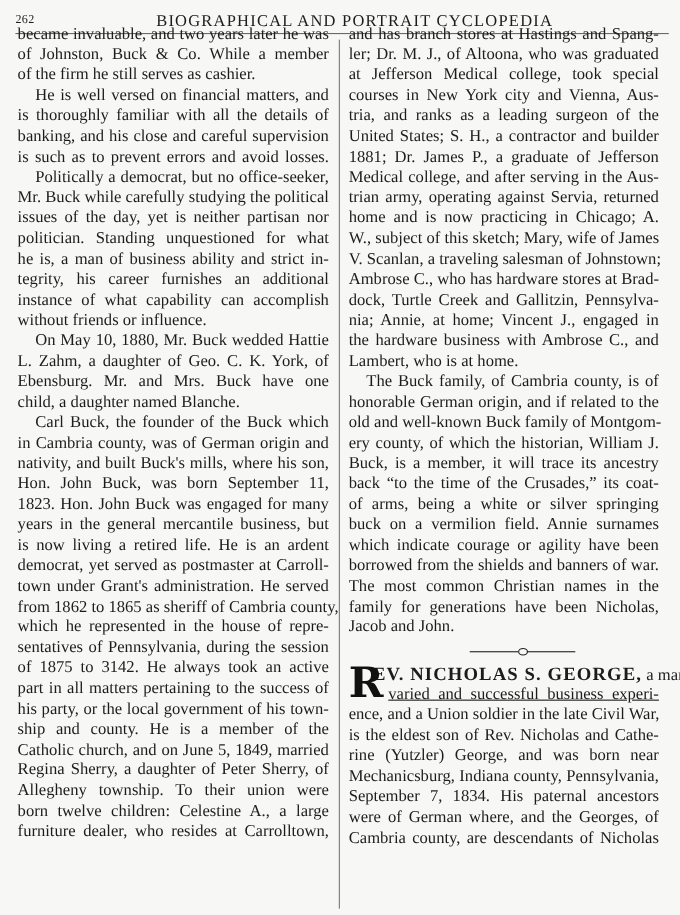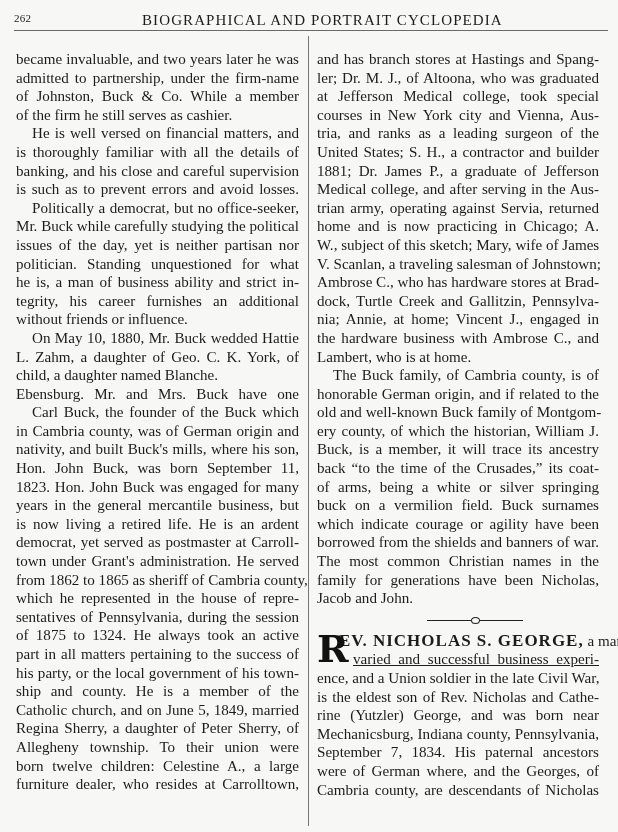--- a/index.html
+++ b/index.html
@@ -23,21 +23,21 @@
   }
   .header-rule {
     position: absolute; left: 14px; top: 30px; width: 594px; height: 1px;
     background: #6a6a6a;
   }
   .column-rule {
     position: absolute; left: 308px; top: 36px; width: 1px; height: 790px;
     background: #777;
   }
   .column {
-    position: absolute; top: 50px;
+    position: absolute; top: 22px;
     font-size: 15.1px; line-height: 18.6px;
   }
   .col-left { left: 16px; width: 283px; }
   .col-right { left: 317px; width: 282px; }
   .line {
     display: block; white-space: nowrap;
     text-align: justify; text-align-last: justify;
     height: 18.6px; overflow: visible;
   }
   .line.last { text-align-last: left; }
@@ -71,51 +71,51 @@
 
 <div class="page-header">
   <span class="page-number">262</span>
   <span class="running-head">BIOGRAPHICAL AND PORTRAIT CYCLOPEDIA</span>
 </div>
 <div class="header-rule"></div>
 <div class="column-rule"></div>
 
 <div class="column col-left">
   <span class="line">became invaluable, and two years later he was</span>
-  <span class="line">admitted to partnership, under the firm-name</span>
   <span class="line">of Johnston, Buck &amp; Co.  While a member</span>
   <span class="line last">of the firm he still serves as cashier.</span>
   <span class="line indent">He is well versed on financial matters, and</span>
   <span class="line">is thoroughly familiar with all the details of</span>
   <span class="line">banking, and his close and careful supervision</span>
   <span class="line">is such as to prevent errors and avoid losses.</span>
   <span class="line indent">Politically a democrat, but no office-seeker,</span>
   <span class="line">Mr. Buck while carefully studying the political</span>
   <span class="line">issues of the day, yet is neither partisan nor</span>
   <span class="line">politician.  Standing unquestioned for what</span>
   <span class="line">he is, a man of business ability and strict in-</span>
   <span class="line">tegrity, his career furnishes an additional</span>
+  <span class="line">instance of what capability can accomplish</span>
   <span class="line last">without friends or influence.</span>
   <span class="line indent">On May 10, 1880, Mr. Buck wedded Hattie</span>
   <span class="line">L. Zahm, a daughter of Geo. C. K. York, of</span>
+  <span class="line">Ebensburg.  Mr. and Mrs. Buck have one</span>
   <span class="line last">child, a daughter named Blanche.</span>
-  <span class="line">Ebensburg.  Mr. and Mrs. Buck have one</span>
   <span class="line indent">Carl Buck, the founder of the Buck which</span>
   <span class="line">in Cambria county, was of German origin and</span>
   <span class="line">nativity, and built Buck's mills, where his son,</span>
   <span class="line">Hon. John Buck, was born September 11,</span>
   <span class="line">1823.  Hon. John Buck was engaged for many</span>
   <span class="line">years in the general mercantile business, but</span>
   <span class="line">is now living a retired life.  He is an ardent</span>
   <span class="line">democrat, yet served as postmaster at Carroll-</span>
   <span class="line">town under Grant's administration.  He served</span>
   <span class="line">from 1862 to 1865 as sheriff of Cambria county,</span>
   <span class="line">which he represented in the house of repre-</span>
   <span class="line">sentatives of Pennsylvania, during the session</span>
-  <span class="line">of 1875 to 1324.  He always took an active</span>
+  <span class="line">of 1875 to 3142.  He always took an active</span>
   <span class="line">part in all matters pertaining to the success of</span>
   <span class="line">his party, or the local government of his town-</span>
   <span class="line">ship and county.  He is a member of the</span>
   <span class="line">Catholic church, and on June 5, 1849, married</span>
   <span class="line">Regina Sherry, a daughter of Peter Sherry, of</span>
   <span class="line">Allegheny township.  To their union were</span>
   <span class="line">born twelve children: Celestine A., a large</span>
   <span class="line">furniture dealer, who resides at Carrolltown,</span>
 </div>
 
@@ -137,21 +137,21 @@
   <span class="line">nia; Annie, at home; Vincent J., engaged in</span>
   <span class="line">the hardware business with Ambrose C., and</span>
   <span class="line last">Lambert, who is at home.</span>
   <span class="line indent">The Buck family, of Cambria county, is of</span>
   <span class="line">honorable German origin, and if related to the</span>
   <span class="line">old and well-known Buck family of Montgom-</span>
   <span class="line">ery county, of which the historian, William J.</span>
   <span class="line">Buck, is a member, it will trace its ancestry</span>
   <span class="line">back “to the time of the Crusades,” its coat-</span>
   <span class="line">of arms, being a white or silver springing</span>
-  <span class="line">buck on a vermilion field.  Buck surnames</span>
+  <span class="line">buck on a vermilion field.  Annie surnames</span>
   <span class="line">which indicate courage or agility have been</span>
   <span class="line">borrowed from the shields and banners of war.</span>
   <span class="line">The most common Christian names in the</span>
   <span class="line">family for generations have been Nicholas,</span>
   <span class="line last">Jacob and John.</span>
 
   <div class="ornament">
     <span class="bar l"></span>
     <span class="dot"></span>
     <span class="bar r"></span>

